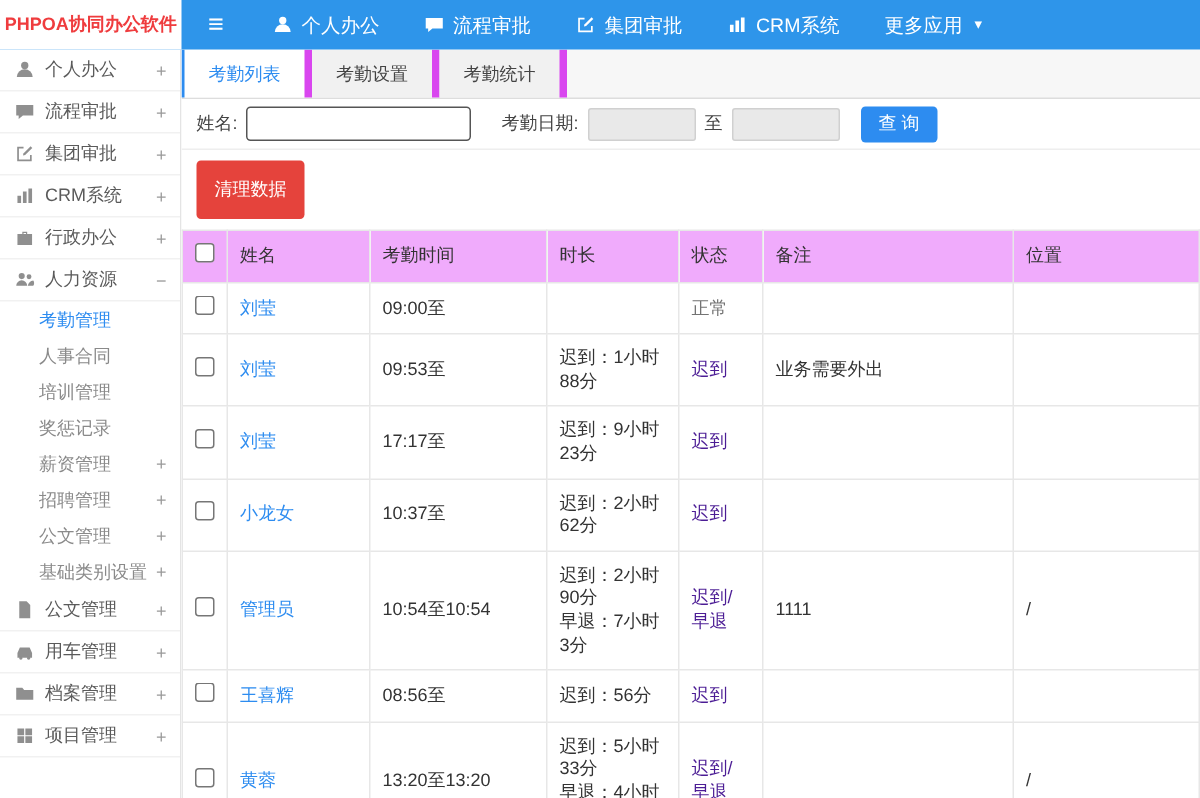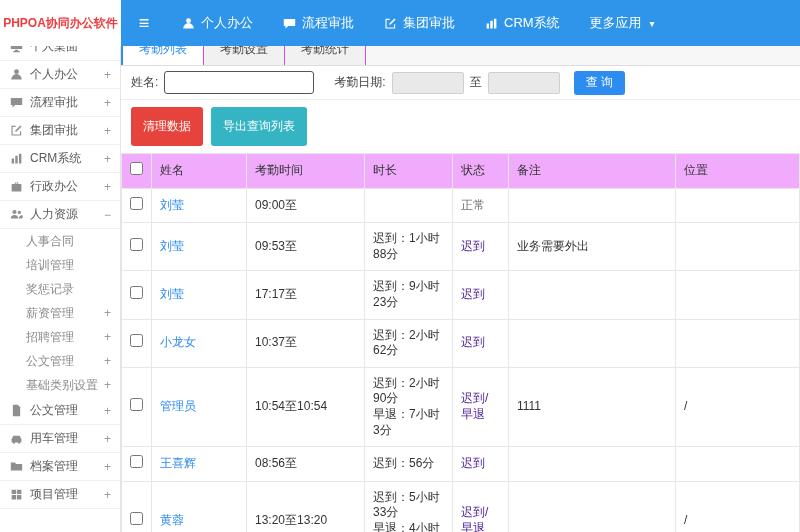--- a/index.html
+++ b/index.html
@@ -1,36 +1,36 @@
 <!DOCTYPE html>
 <html><head>
 <meta charset="utf-8">
 <style>
   *{margin:0;padding:0;box-sizing:border-box}
   html,body{width:800px;height:532px;overflow:hidden}
   body{font-family:"Liberation Sans","DejaVu Sans",sans-serif;font-size:12px;color:#333;background:#fff;position:relative}
   
-  .navbar{position:absolute;top:0;left:0;right:0;height:46px;background:#2e95ea;display:flex;align-items:stretch;color:#fff;z-index:5}
+  .navbar{position:absolute;top:0;left:0;right:0;height:33px;background:#2e95ea;display:flex;align-items:stretch;color:#fff;z-index:5}
   .logo{width:121px;background:#fff;color:#ef3c3e;font-weight:bold;font-size:12px;display:flex;align-items:center;justify-content:center;white-space:nowrap}
   .hamburger{width:46px;display:flex;align-items:center;justify-content:center;font-size:18px;cursor:pointer}
   .nav-items{display:flex;align-items:stretch}
   .nav-item{display:flex;align-items:center;gap:6px;padding:0 15px;font-size:13px;cursor:pointer;white-space:nowrap}
   .nav-ico{display:inline-flex;color:#fff}
   .caret{font-size:10px;margin-left:2px}
   
   .sidebar{position:absolute;top:33px;left:0;bottom:0;width:121px;background:#fff;border-right:1px solid #e4e4e4;overflow:hidden}
   .s-item{display:flex;align-items:center;height:28px;padding:0 9px;border-bottom:1px solid #f1f1f1;color:#5a5a5a;cursor:pointer;gap:7px;white-space:nowrap}
   .s-ico{width:14px;display:inline-flex;justify-content:center;color:#8f8f8f;flex:none}
   .s-exp{margin-left:auto;color:#9a9a9a;font-size:12px;cursor:pointer}
   .s-sub{display:flex;align-items:center;height:24px;padding:0 9px 0 26px;color:#8a8a8a;cursor:pointer;white-space:nowrap}
   .s-sub.active{color:#2d8cf0}
   
   .main{position:absolute;top:33px;left:121px;right:0;bottom:0;background:#fff;overflow:hidden}
   .tabbar{height:33px;background:#f7f7f7;border-bottom:1px solid #ddd;display:flex;align-items:stretch}
-  .tab{padding:0 16px;display:flex;align-items:center;color:#444;background:#f1f1f1;border-right:1px solid #d946ef;cursor:pointer}
+  .tab{padding:0 16px;display:flex;align-items:center;color:#444;background:#f1f1f1;border-right:5px solid #d946ef;cursor:pointer}
   .tab.active{background:#fff;color:#2d8cf0;border-left:2px solid #2d8cf0}
   .filterbar{display:flex;align-items:center;height:34px;padding:0 10px;border-bottom:1px solid #eee;gap:6px}
   .f-label{color:#444;white-space:nowrap}
   .f-label.date{margin-left:14px}
   .inp-name{width:150px;height:23px;border:1px solid #555;border-radius:3px;padding:0 6px;font-size:12px;outline:none;font-family:inherit}
   .inp-date{width:72px;height:22px;border:1px solid #d0d0d0;background:#e9e9e9;border-radius:2px;padding:0 5px;font-size:12px;outline:none;font-family:inherit}
   .btn{border:none;color:#fff;font-size:12px;border-radius:3px;cursor:pointer;padding:0 12px;height:39px;font-family:inherit;white-space:nowrap}
   .btn-query{background:#2d8cf0;height:24px;margin-left:8px}
   .actionbar{display:flex;gap:8px;padding:7px 10px;align-items:center}
   .btn-danger{background:#e5433c}
@@ -91,28 +91,20 @@
       <span>更多应用</span>
       <span class="caret">▾</span>
     </a>
   </nav>
 </header>
 
 <aside class="sidebar">
   <div class="s-item">
     <span class="s-ico">
         <svg viewBox="0 0 16 16" width="13" height="13">
-          <path fill="currentColor" d="M1 2h14v9H1zM6 12h4v1.5h2V15H4v-1.5h2z"></path>
-        </svg>
-      </span>
-    <span>个人桌面</span>
-  </div>
-  <div class="s-item">
-    <span class="s-ico">
-        <svg viewBox="0 0 16 16" width="13" height="13">
           <circle cx="8" cy="4.5" r="3" fill="currentColor"></circle>
           <path d="M1.5 14a6.5 6.5 0 0 1 13 0z" fill="currentColor"></path>
         </svg>
       </span>
     <span>个人办公</span>
     <span class="s-exp">+</span>
   </div>
   <div class="s-item">
     <span class="s-ico">
         <svg viewBox="0 0 16 16" width="13" height="13">
@@ -153,20 +145,23 @@
   <div class="s-item">
     <span class="s-ico">
         <svg viewBox="0 0 16 16" width="13" height="13">
           <circle cx="5.5" cy="5" r="2.5" fill="currentColor"></circle>
           <circle cx="11.5" cy="5.5" r="2" fill="currentColor"></circle>
           <path fill="currentColor" d="M1 13a4.5 4.5 0 0 1 9 0zM10.5 13a5.5 5.5 0 0 1 4.5-4.4A4 4 0 0 1 15 13z"></path>
         </svg>
       </span>
     <span>人力资源</span>
     <span class="s-exp">−</span>
+  </div>
+  <div class="s-sub active">
+    <span>考勤管理</span>
   </div>
   <div class="s-sub">
     <span>人事合同</span>
   </div>
   <div class="s-sub">
     <span>培训管理</span>
   </div>
   <div class="s-sub">
     <span>奖惩记录</span>
   </div>
@@ -238,21 +233,20 @@
     <input class="inp-name" type="text" value="" style="">
     <span class="f-label date">考勤日期:</span>
     <input class="inp-date" type="text" value="" style="">
     <span class="f-label">至</span>
     <input class="inp-date" type="text" value="" style="">
     <button class="btn btn-query">查 询</button>
   </div>
 
   <div class="actionbar">
     <button class="btn btn-danger">清理数据</button>
-    <button class="btn btn-teal">导出查询列表</button>
   </div>
 
   <table class="grid">
     <colgroup>
       <col style="width:30px">
         <col style="width:95px">
         <col style="width:118px">
         <col style="width:88px">
         <col style="width:56px">
         <col style="width:167px">

